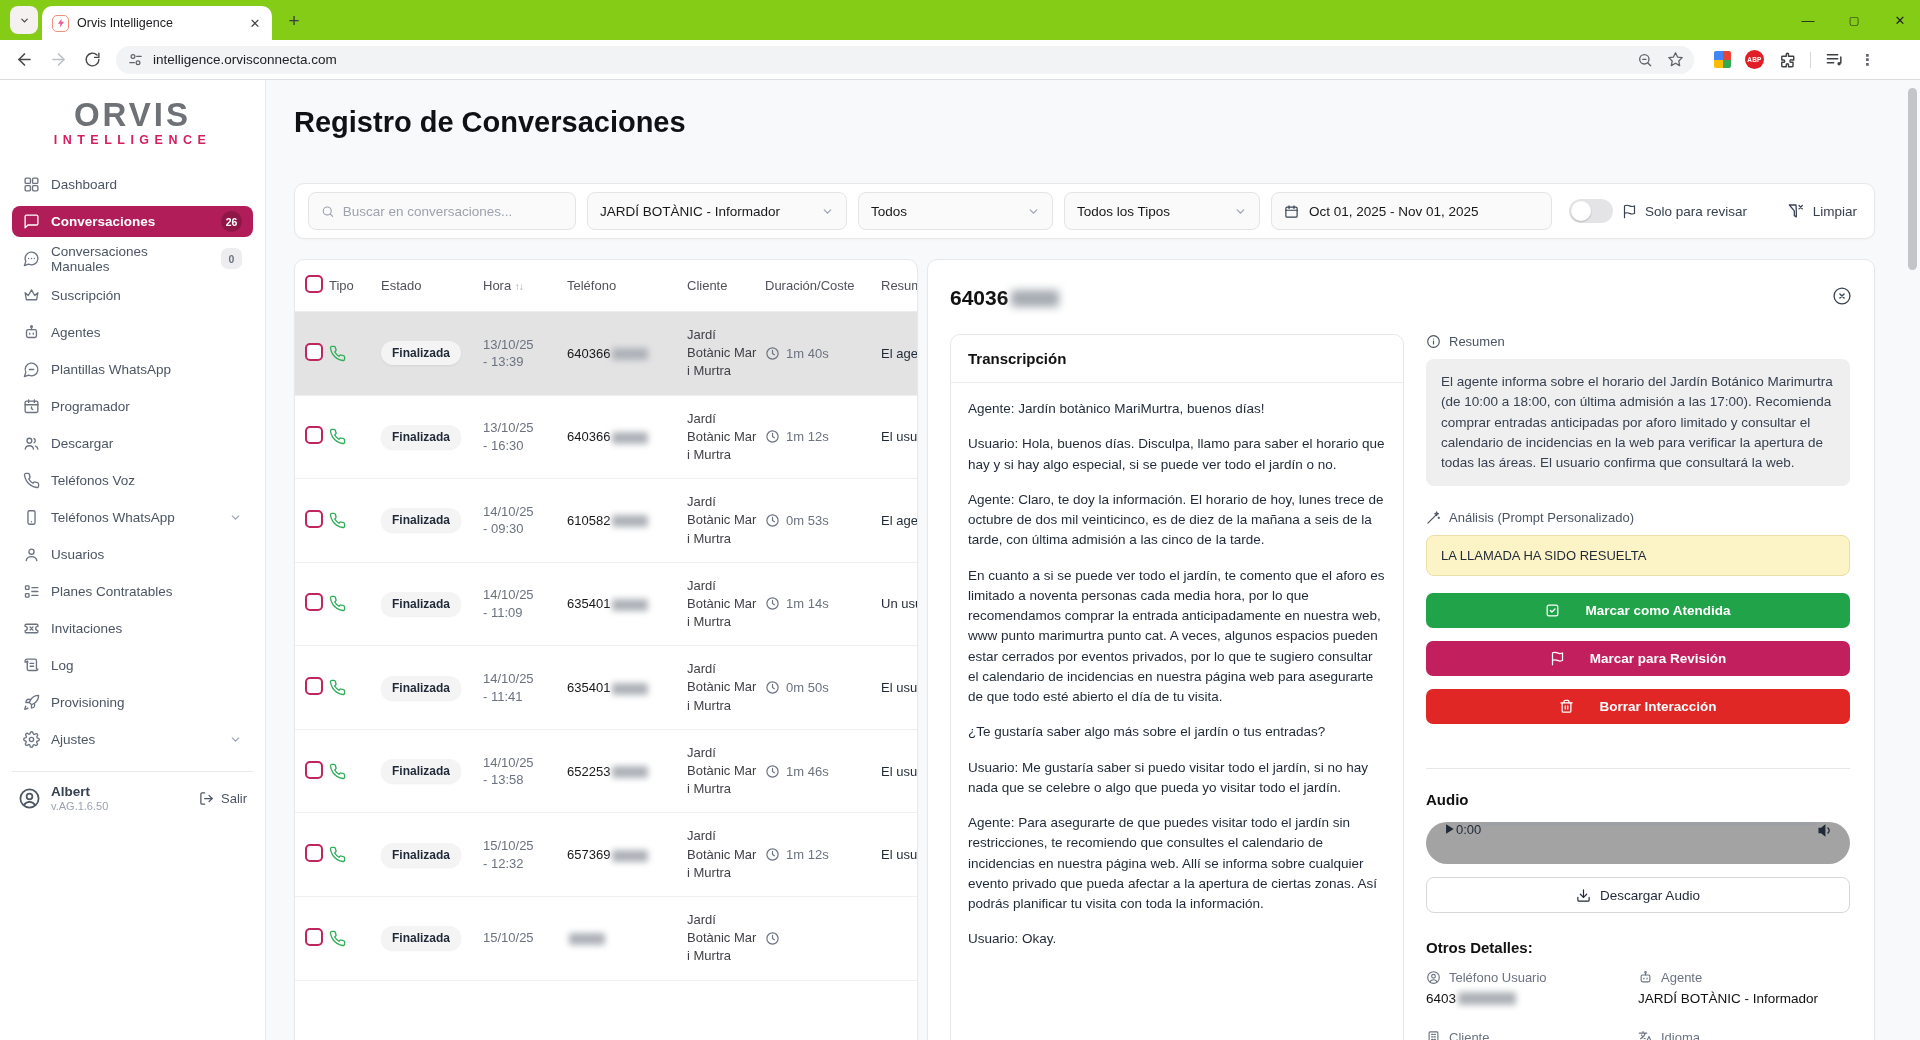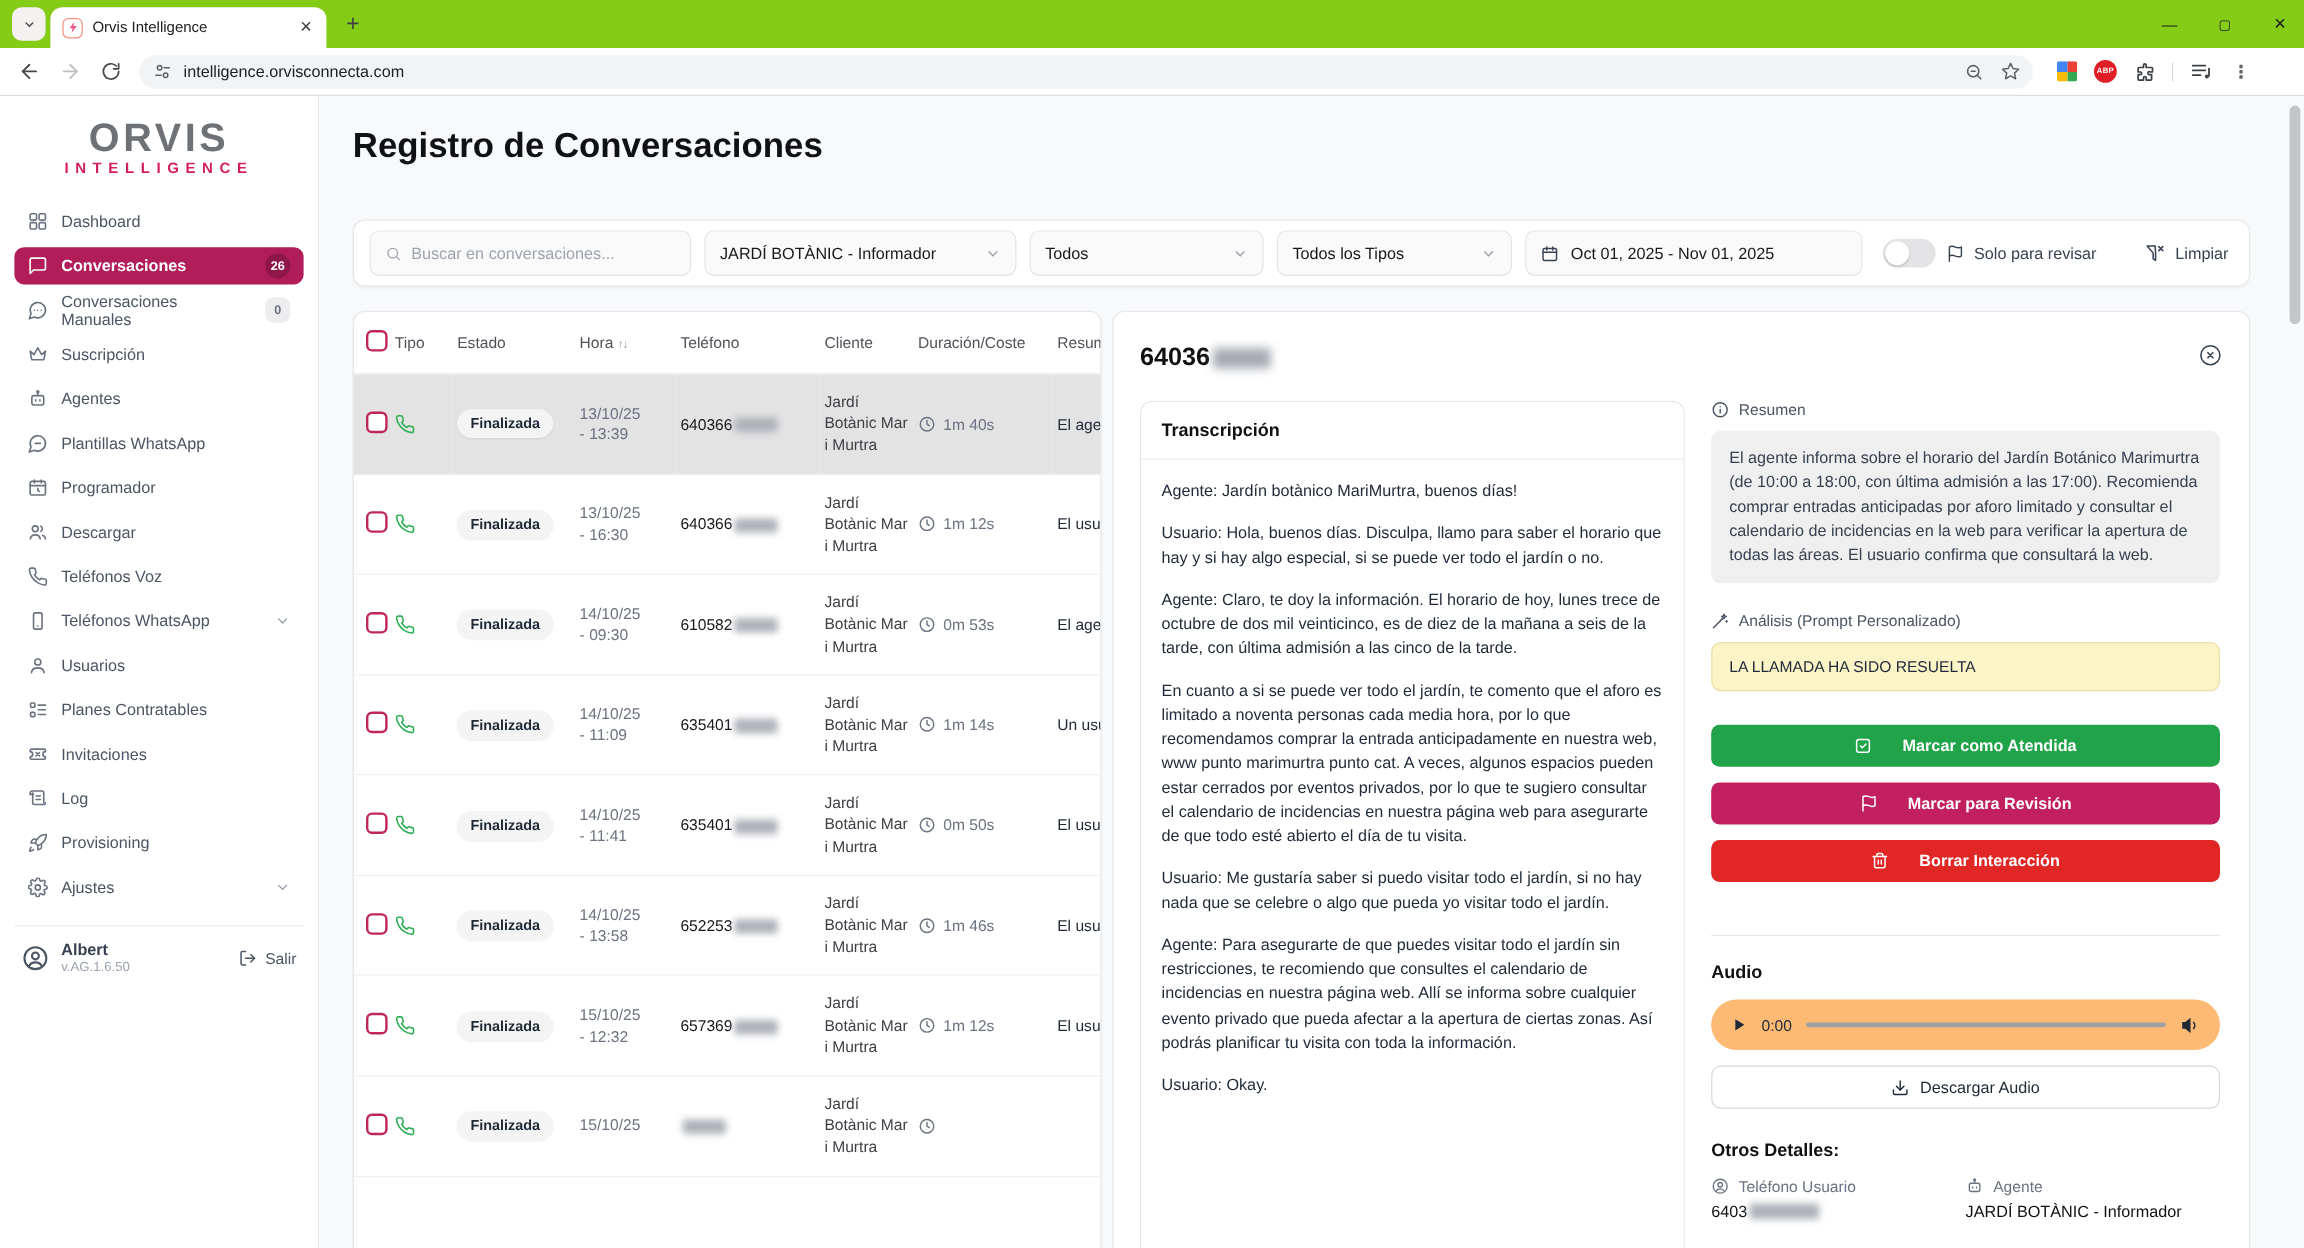--- a/index.html
+++ b/index.html
@@ -96,28 +96,28 @@
   .blur-chip.big { width:48px; height:17px; background:#a6abb2; filter:blur(4px); margin-left:3px; }
   .detail-close { margin-left:auto; color:#374151; display:flex; }
   .detail-body { display:flex; gap:22px; margin-top:24px; height:100%; }
   .trans-card { width:454px; flex:none; border:1px solid #e5e7eb; border-radius:10px; height:720px; overflow:hidden; }
   .trans-head { padding:15px 17px; font-size:15px; font-weight:700; color:#111; border-bottom:1px solid #ececee; }
   .trans-body { padding:16px 17px; }
   .trans-body p { font-size:13.5px; color:#1f2937; line-height:1.5; margin-bottom:15px; }
   .right-col { flex:1; padding-right:2px; }
   .sec-label { display:flex; align-items:center; gap:8px; font-size:13px; color:#4b5563; margin-bottom:10px; }
   .summary-box { background:#efefef; border-radius:8px; padding:13px 15px; font-size:13.5px; color:#374151; line-height:1.5; margin-bottom:24px; }
-  .analysis-box { background:#fcf4c7; border:1px solid #eadfa6; border-radius:8px; padding:12px 14px; font-size:13px; color:#1f2937; margin-bottom:28px; }
+  .analysis-box { background:#fcf4c7; border:1px solid #eadfa6; border-radius:8px; padding:12px 14px; font-size:13px; color:#1f2937; margin-bottom:17px; }
   .action-btn { width:100%; height:35px; border-radius:7px; display:flex; align-items:center; justify-content:center; gap:25px; color:#fff; font-size:13.5px; font-weight:600; margin-bottom:13px; border:none; font-family:inherit; }
   .btn-green { background:#21a349; }
   .btn-magenta { background:#c11f5e; }
   .btn-red { background:#e12626; }
   .audio-sec { border-top:1px solid #e5e7eb; margin-top:44px; padding-top:22px; }
   .audio-title { font-size:15px; font-weight:700; color:#111; margin-bottom:14px; }
-  .player { height:42px; background:#fdba74; border-radius:21px; display:flex; align-items:center; padding:0 16px; gap:12px; }
+  .player { height:42px; background:#a3a3a3; border-radius:21px; display:flex; align-items:flex-start; padding:0 16px; }
   .ptime { font-size:13px; color:#1f2937; }
   .ptrack { flex:1; height:4px; border-radius:2px; background:#9da1a5; }
   .dl-btn { width:100%; height:36px; margin-top:13px; background:#fff; border:1px solid #d6d7da; border-radius:8px; display:flex; align-items:center; justify-content:center; gap:9px; font-size:13.5px; color:#1f2937; font-family:inherit; }
   .other-title { font-size:15px; font-weight:700; color:#111; margin:26px 0 14px; }
   .details-grid { display:grid; grid-template-columns:1fr 1fr; row-gap:24px; }
   .dt-label { display:flex; align-items:center; gap:8px; font-size:13px; color:#6b7280; margin-bottom:6px; }
   .dt-value { font-size:13.5px; color:#111; display:flex; align-items:center; }
   .blur-chip.mid { width:58px; height:13px; }
 
   .page-scrollbar { position:absolute; right:3px; top:88px; width:9px; height:182px; background:#c3c6c9; border-radius:5px; }
@@ -727,20 +727,21 @@
         <div class="detail-body">
 
           <div class="trans-card">
             <div class="trans-head">Transcripción</div>
             <div class="trans-body">
 
             <p>Agente: Jardín botànico MariMurtra, buenos días!</p>
                 <p>Usuario: Hola, buenos días. Disculpa, llamo para saber el horario que hay y si hay algo especial, si se puede ver todo el jardín o no.</p>
                 <p>Agente: Claro, te doy la información. El horario de hoy, lunes trece de octubre de dos mil veinticinco, es de diez de la mañana a seis de la tarde, con última admisión a las cinco de la tarde.</p>
                 <p>En cuanto a si se puede ver todo el jardín, te comento que el aforo es limitado a noventa personas cada media hora, por lo que recomendamos comprar la entrada anticipadamente en nuestra web, www punto marimurtra punto cat. A veces, algunos espacios pueden estar cerrados por eventos privados, por lo que te sugiero consultar el calendario de incidencias en nuestra página web para asegurarte de que todo esté abierto el día de tu visita.</p>
+                <p>¿Te gustaría saber algo más sobre el jardín o tus entradas?</p>
                 <p>Usuario: Me gustaría saber si puedo visitar todo el jardín, si no hay nada que se celebre o algo que pueda yo visitar todo el jardín.</p>
                 <p>Agente: Para asegurarte de que puedes visitar todo el jardín sin restricciones, te recomiendo que consultes el calendario de incidencias en nuestra página web. Allí se informa sobre cualquier evento privado que pueda afectar a la apertura de ciertas zonas. Así podrás planificar tu visita con toda la información.</p>
                 <p>Usuario: Okay.</p>
               </div>
           </div>
 
           <div class="right-col">
             <div class="sec-label">
               <svg width="15" height="15" viewBox="0 0 24 24" fill="none" stroke="#4b5563" stroke-width="1.9" stroke-linecap="round">
                   <circle cx="12" cy="12" r="9.3"></circle>

